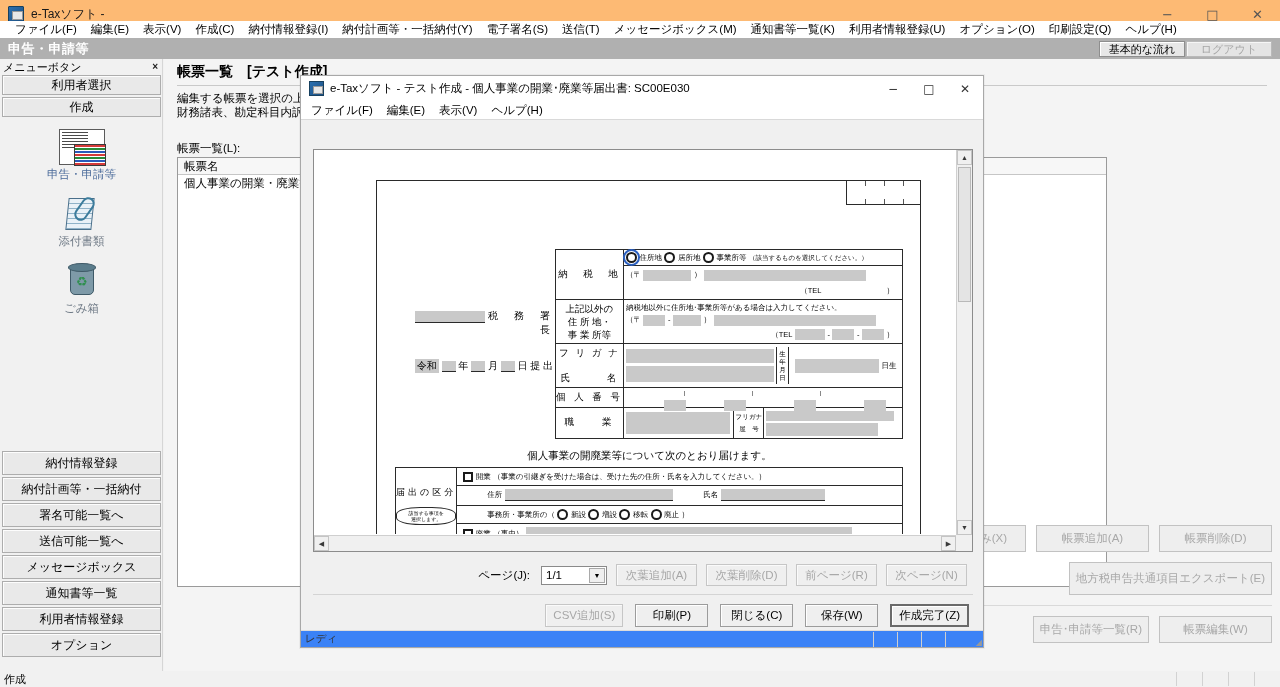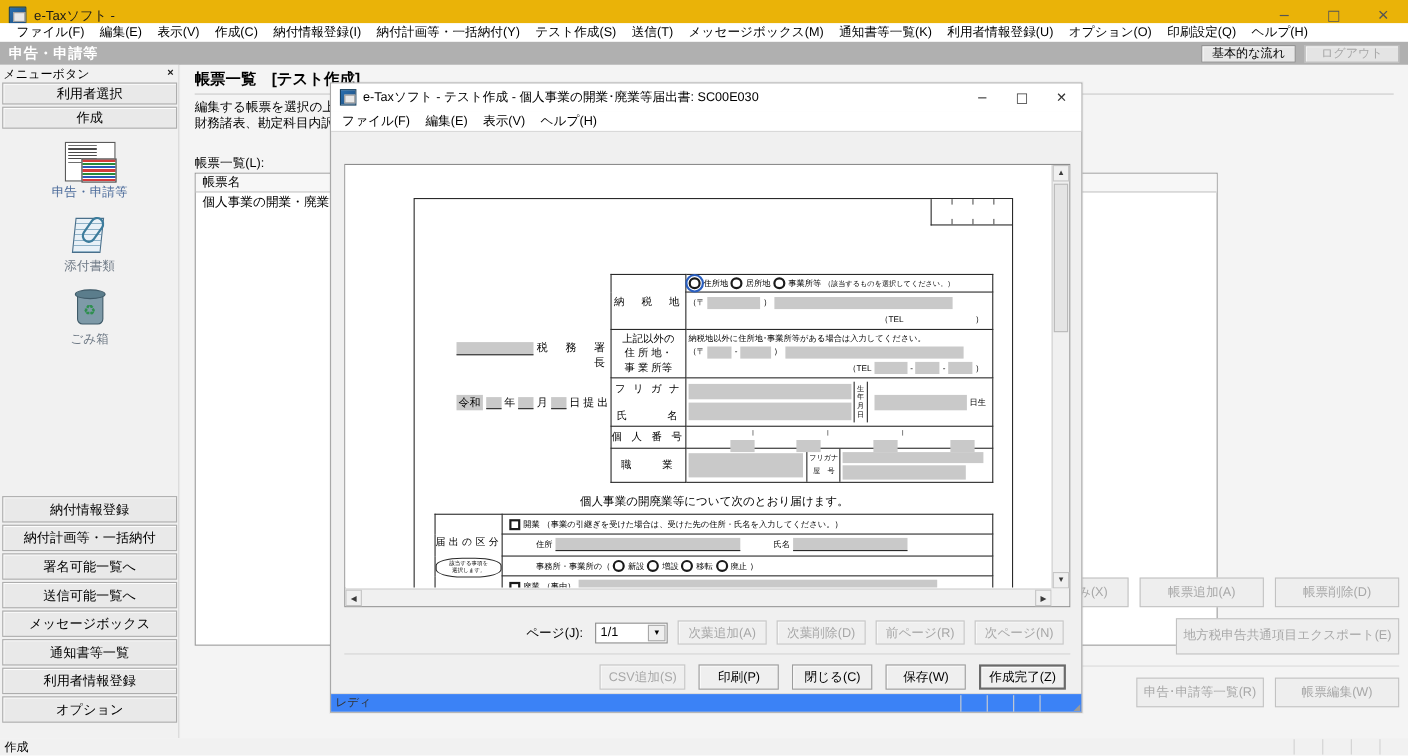--- a/index.html
+++ b/index.html
@@ -11,21 +11,21 @@
     font-family: "Liberation Sans", "DejaVu Sans", sans-serif;
     font-size: 12px;
     color: #000;
     -webkit-font-smoothing: none;
   }
   #root { position: relative; width: 1280px; height: 687px; }
 
   
   .app-titlebar {
     position: absolute; left: 0; top: 0; width: 1280px; height: 28px;
-    background: #eab308;
+    background: #fdba74;
     display: flex; align-items: center;
   }
   .app-icon {
     width: 16px; height: 16px; margin-left: 8px; margin-right: 7px;
     background: linear-gradient(135deg,#2a6fb0 0%, #1d4f80 100%);
     border: 1px solid #17405f; border-radius: 1px; position: relative; flex: none;
   }
   .app-icon::after {
     content: ""; position: absolute; left: 3px; top: 4px; width: 9px; height: 7px;
     background: #e8e8e8; border: 1px solid #9a9a9a;
@@ -45,21 +45,21 @@
   .menu-item { padding: 1px 7px 2px 7px; font-size: 11.5px; color: #000; white-space: nowrap; }
 
   .app-banner {
     position: absolute; left: 0; top: 38px; width: 1280px; height: 21px;
     background: #b0b0b0;
     display: flex; align-items: center;
   }
   .banner-title {
     color: #ffffff; font-size: 13px; font-weight: bold; padding-left: 8px; letter-spacing: 0.5px;
   }
-  .banner-btns { margin-left: auto; display: flex; gap: 8px; padding-right: 8px; align-items: flex-end; }
+  .banner-btns { margin-left: auto; display: flex; gap: 1px; padding-right: 8px; align-items: flex-end; }
   .banner-btn {
     height: 16px; min-width: 86px; padding: 0 6px;
     font-size: 11px; line-height: 14px; text-align: center;
     background: #e7e7e7; border: 1px solid #8e8e8e;
     box-shadow: inset 1px 1px 0 #ffffff;
     color: #000;
   }
   .banner-btn.disabled { color: #a6a6a6; background: #e4e4e4; border-color: #b9b9b9; box-shadow: inset 1px 1px 0 #f6f6f6;}
 
   .app-body {
@@ -305,21 +305,21 @@
     </div>
   </div>
 
   <div class="menubar">
     <div class="menu-item">ファイル(F)</div>
     <div class="menu-item">編集(E)</div>
     <div class="menu-item">表示(V)</div>
     <div class="menu-item">作成(C)</div>
     <div class="menu-item">納付情報登録(I)</div>
     <div class="menu-item">納付計画等・一括納付(Y)</div>
-    <div class="menu-item">テスト作成(S)</div>
+    <div class="menu-item">電子署名(S)</div>
     <div class="menu-item">送信(T)</div>
     <div class="menu-item">メッセージボックス(M)</div>
     <div class="menu-item">通知書等一覧(K)</div>
     <div class="menu-item">利用者情報登録(U)</div>
     <div class="menu-item">オプション(O)</div>
     <div class="menu-item">印刷設定(Q)</div>
     <div class="menu-item">ヘルプ(H)</div>
   </div>
 
   <div class="app-banner">

